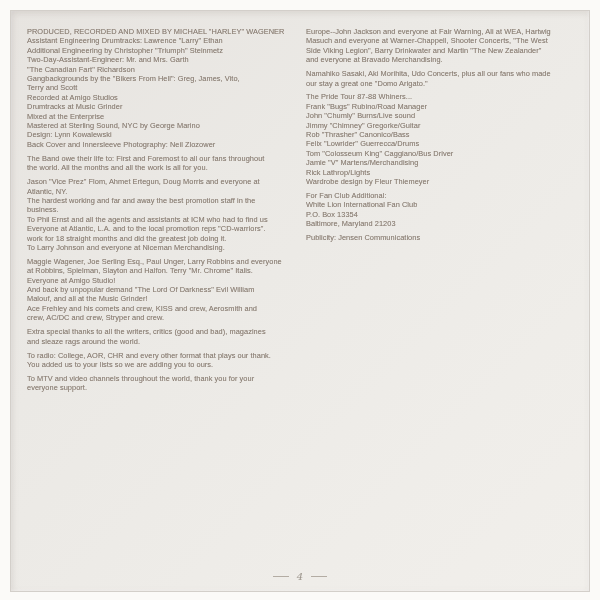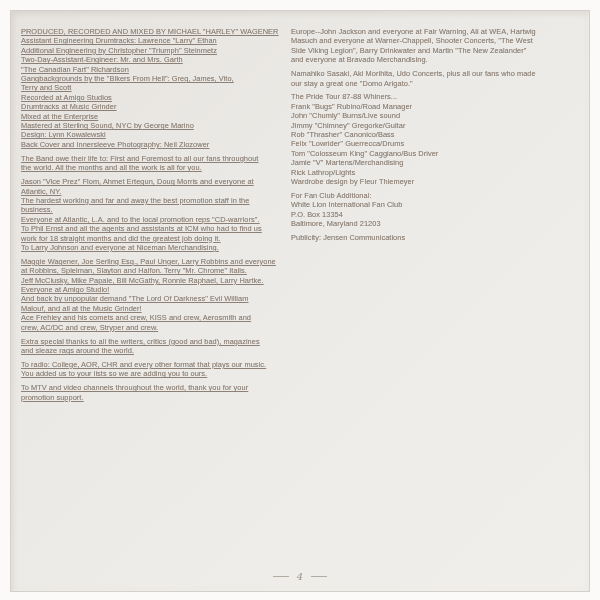--- a/index.html
+++ b/index.html
@@ -15,22 +15,22 @@
     border:1px solid #d3cfca;
     box-shadow:inset 0 3px 6px rgba(90,80,70,0.08), inset 3px 0 6px rgba(90,80,70,0.05),
                inset -1px -1px 3px rgba(255,255,255,0.5);
   }
   .col{
     position:absolute;top:16px;
     font-size:7.4px;line-height:9.4px;letter-spacing:0.05px;
     color:#8d8177;
     text-shadow:0 0 0.6px rgba(141,129,119,0.55);
   }
-  .col-left{left:10px;width:276px;text-decoration:underline;}
-  .col-right{left:280px;width:278px;}
+  .col-left{left:16px;width:276px;}
+  .col-right{left:295px;width:278px;}
   .para{margin:0 0 4.5px 0;}
   .line{white-space:nowrap;overflow:visible;}
   .footer{
     position:absolute;left:0;top:556px;width:100%;
     text-align:center;color:#a49d94;
   }
   .footer .rule{
     display:inline-block;vertical-align:middle;
     width:16px;height:1px;background:#b3aca3;margin:0 3px;
   }
@@ -62,46 +62,45 @@
       </div>
       <div class="para">
         <div class="line">The Band owe their life to: First and Foremost to all our fans throughout</div>
         <div class="line">the world. All the months and all the work is all for you.</div>
       </div>
       <div class="para">
         <div class="line">Jason "Vice Prez" Flom, Ahmet Ertegun, Doug Morris and everyone at</div>
         <div class="line">Atlantic, NY.</div>
         <div class="line">The hardest working and far and away the best promotion staff in the</div>
         <div class="line">business.</div>
+        <div class="line">To Phil Ernst and all the agents and assistants at ICM who had to find us</div>
         <div class="line">Everyone at Atlantic, L.A. and to the local promotion reps "CD-warriors".</div>
-        <div class="line">To Phil Ernst and all the agents and assistants at ICM who had to find us</div>
         <div class="line">work for 18 straight months and did the greatest job doing it.</div>
         <div class="line">To Larry Johnson and everyone at Niceman Merchandising.</div>
       </div>
       <div class="para">
         <div class="line">Maggie Wagener, Joe Serling Esq., Paul Unger, Larry Robbins and everyone</div>
         <div class="line">at Robbins, Spielman, Slayton and Halfon. Terry "Mr. Chrome" Italis.</div>
-        <div class="line">Jeff McClusky, Mike Papale, Bill McGathy, Ronnie Raphael, Larry Hartke.</div>
         <div class="line">Everyone at Amigo Studio!</div>
         <div class="line">And back by unpopular demand "The Lord Of Darkness" Evil William</div>
         <div class="line">Malouf, and all at the Music Grinder!</div>
         <div class="line">Ace Frehley and his comets and crew, KISS and crew, Aerosmith and</div>
         <div class="line">crew, AC/DC and crew, Stryper and crew.</div>
       </div>
       <div class="para">
         <div class="line">Extra special thanks to all the writers, critics (good and bad), magazines</div>
         <div class="line">and sleaze rags around the world.</div>
       </div>
       <div class="para">
-        <div class="line">To radio: College, AOR, CHR and every other format that plays our music.</div>
+        <div class="line">To radio: College, AOR, CHR and every other format that plays our thank.</div>
         <div class="line">You added us to your lists so we are adding you to ours.</div>
       </div>
       <div class="para">
         <div class="line">To MTV and video channels throughout the world, thank you for your</div>
-        <div class="line">promotion support.</div>
+        <div class="line">everyone support.</div>
       </div>
     </div>
   <div class="col col-right" style="color: rgb(141, 129, 119);">
       <div class="para">
         <div class="line">Europe--John Jackson and everyone at Fair Warning, Ali at WEA, Hartwig</div>
         <div class="line">Masuch and everyone at Warner-Chappell, Shooter Concerts, "The West</div>
         <div class="line">Side Viking Legion", Barry Drinkwater and Martin "The New Zealander"</div>
         <div class="line">and everyone at Bravado Merchandising.</div>
       </div>
       <div class="para">

